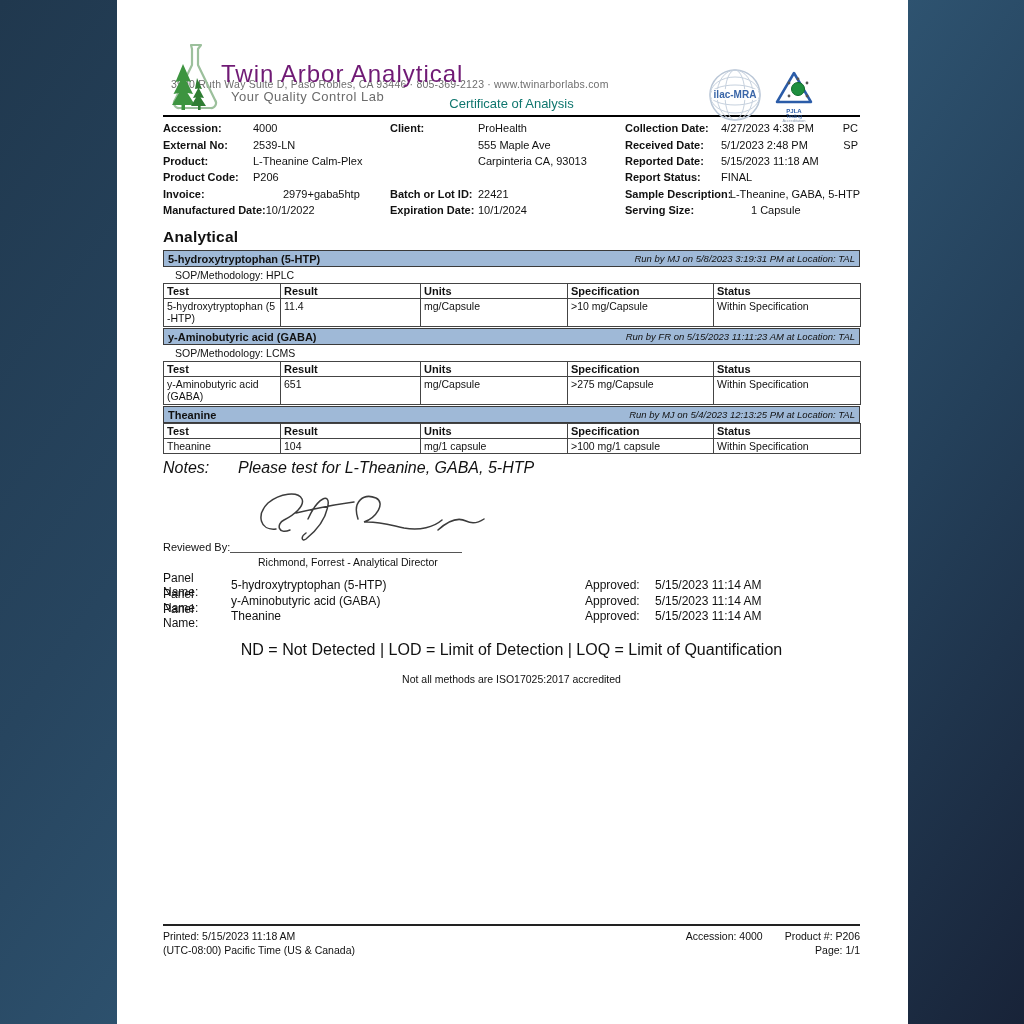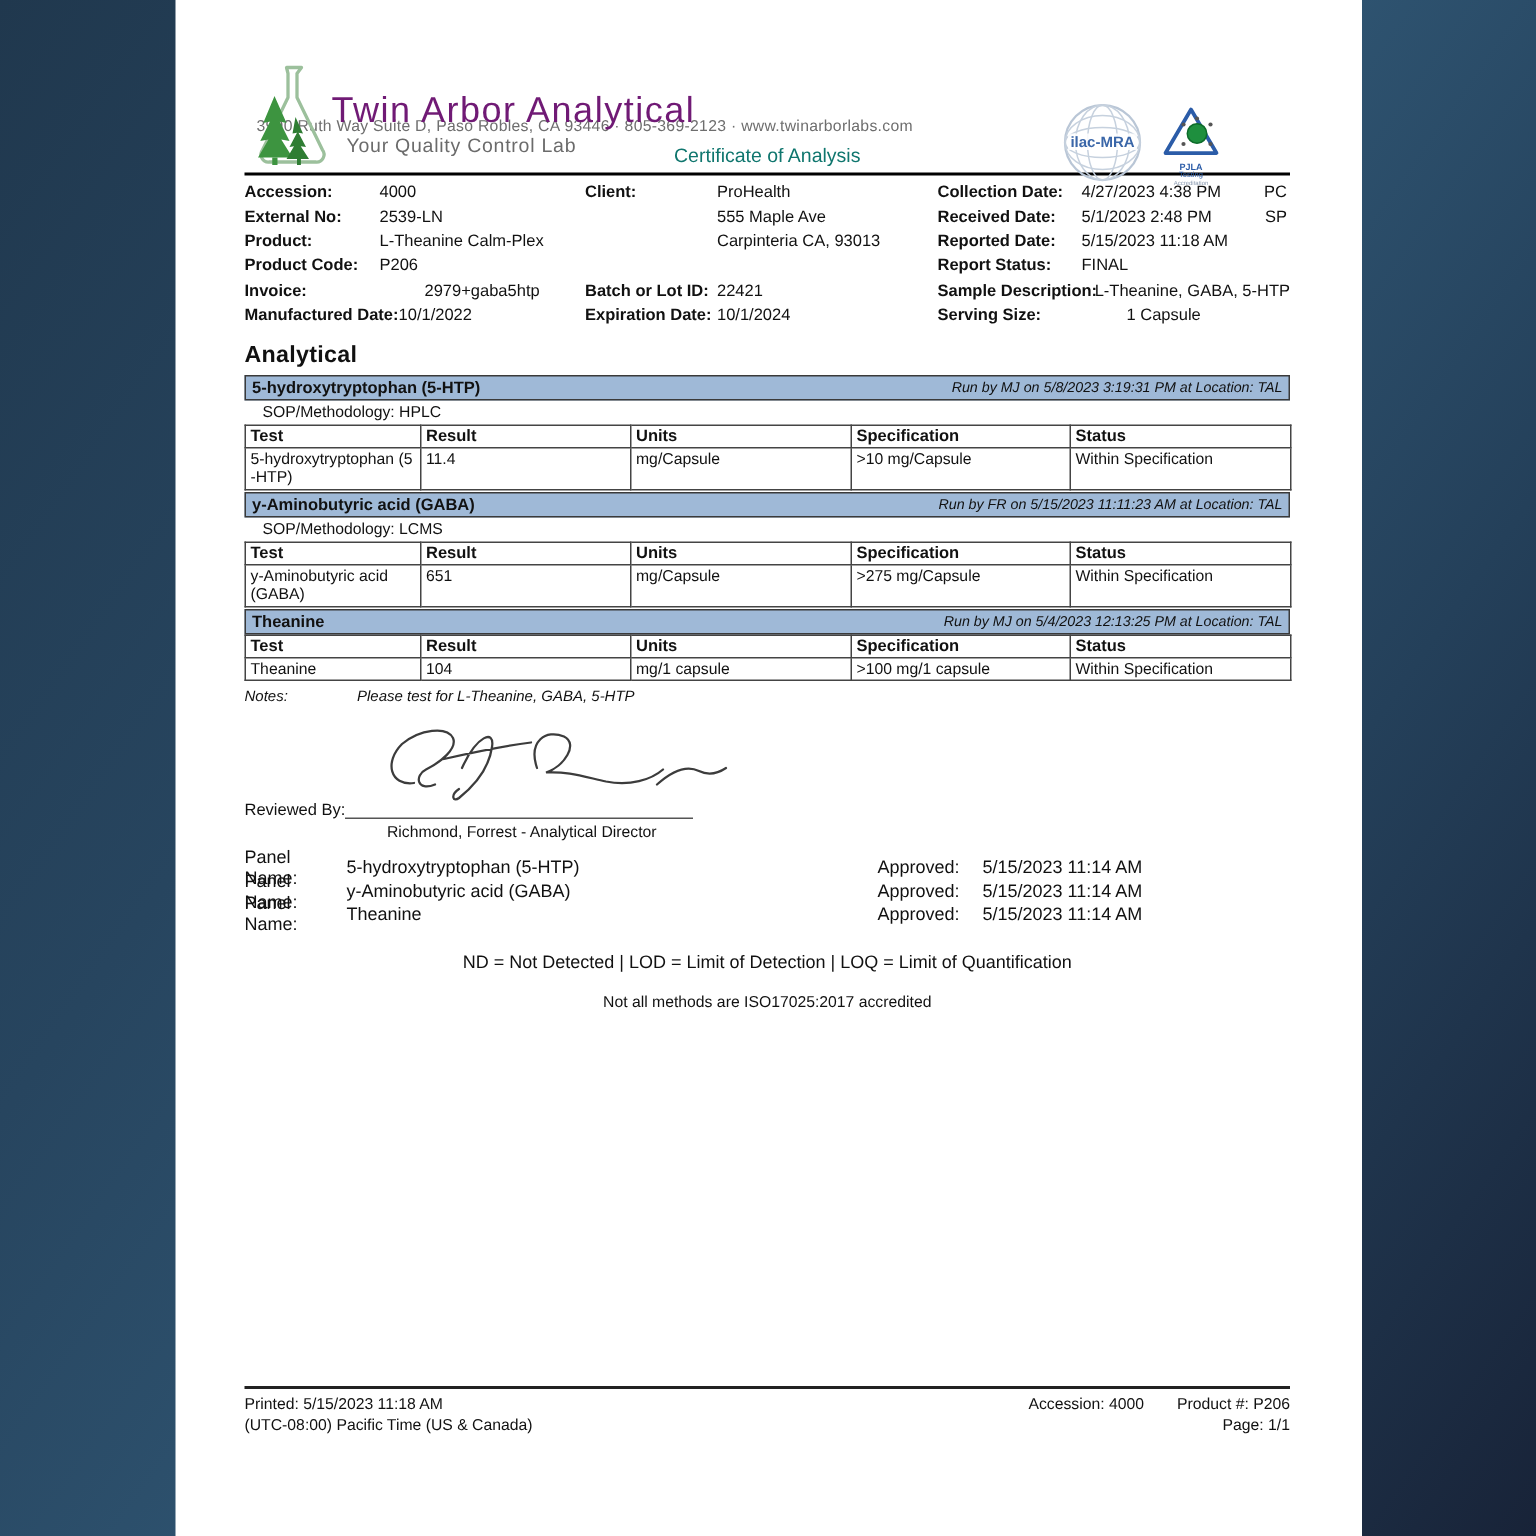--- a/index.html
+++ b/index.html
@@ -49,35 +49,35 @@
     height:17px; padding:0 4px;
   }
   .banner .bname { font-size:11px; font-weight:bold; }
   .banner .brun { font-size:9.5px; font-style:italic; }
   .sop { font-size:10.5px; margin:2px 0 2px 12px; }
   table { border-collapse:collapse; width:100%; table-layout:fixed; }
   th,td { border:1px solid #444; font-size:10.5px; padding:1px 3px; text-align:left; vertical-align:top; }
   th { font-weight:bold; font-size:11px; }
   .c1{width:117px;} .c2{width:140px;} .c3{width:147px;} .c4{width:146px;} .c5{width:147px;}
 
-  .notesrow { display:flex; font-size:10px; font-style:italic; margin-top:5px; }
+  .notesrow { display:flex; font-size:16px; font-style:italic; margin-top:5px; }
   .noteslab { width:75px; }
 
   
   .sigblock { position:relative; height:62px; margin-top:14px; }
   .sigsvg { position:absolute; left:75px; top:-6px; }
   .reviewrow { display:flex; align-items:flex-end; font-size:11px;text-align:right; }
   .revline { border-bottom:1px solid #555; width:232px; height:12px; }
   .reviewer { font-size:10.5px; margin-left:95px; margin-top:3px; }
 
   .panels { margin-top:9px; }
   .prow { display:flex; height:15.6px; align-items:center; font-size:12px; }
   .plab { width:68px; } .pname { width:354px; } .papp { width:70px; }
 
-  .legend { text-align:center; font-size:12px; margin-top:17px; }
+  .legend { text-align:center; font-size:16px; margin-top:17px; }
   .accnote { text-align:center; font-size:10.5px; margin-top:14px; }
 
   
   .footer {
     position:absolute; left:46px; right:48px; top:924px;
     border-top:2px solid #222; padding-top:3px;
     display:flex; justify-content:space-between; font-size:10.5px;
   }
   .fl div { line-height:14px; }
   .fr { text-align:right; }

